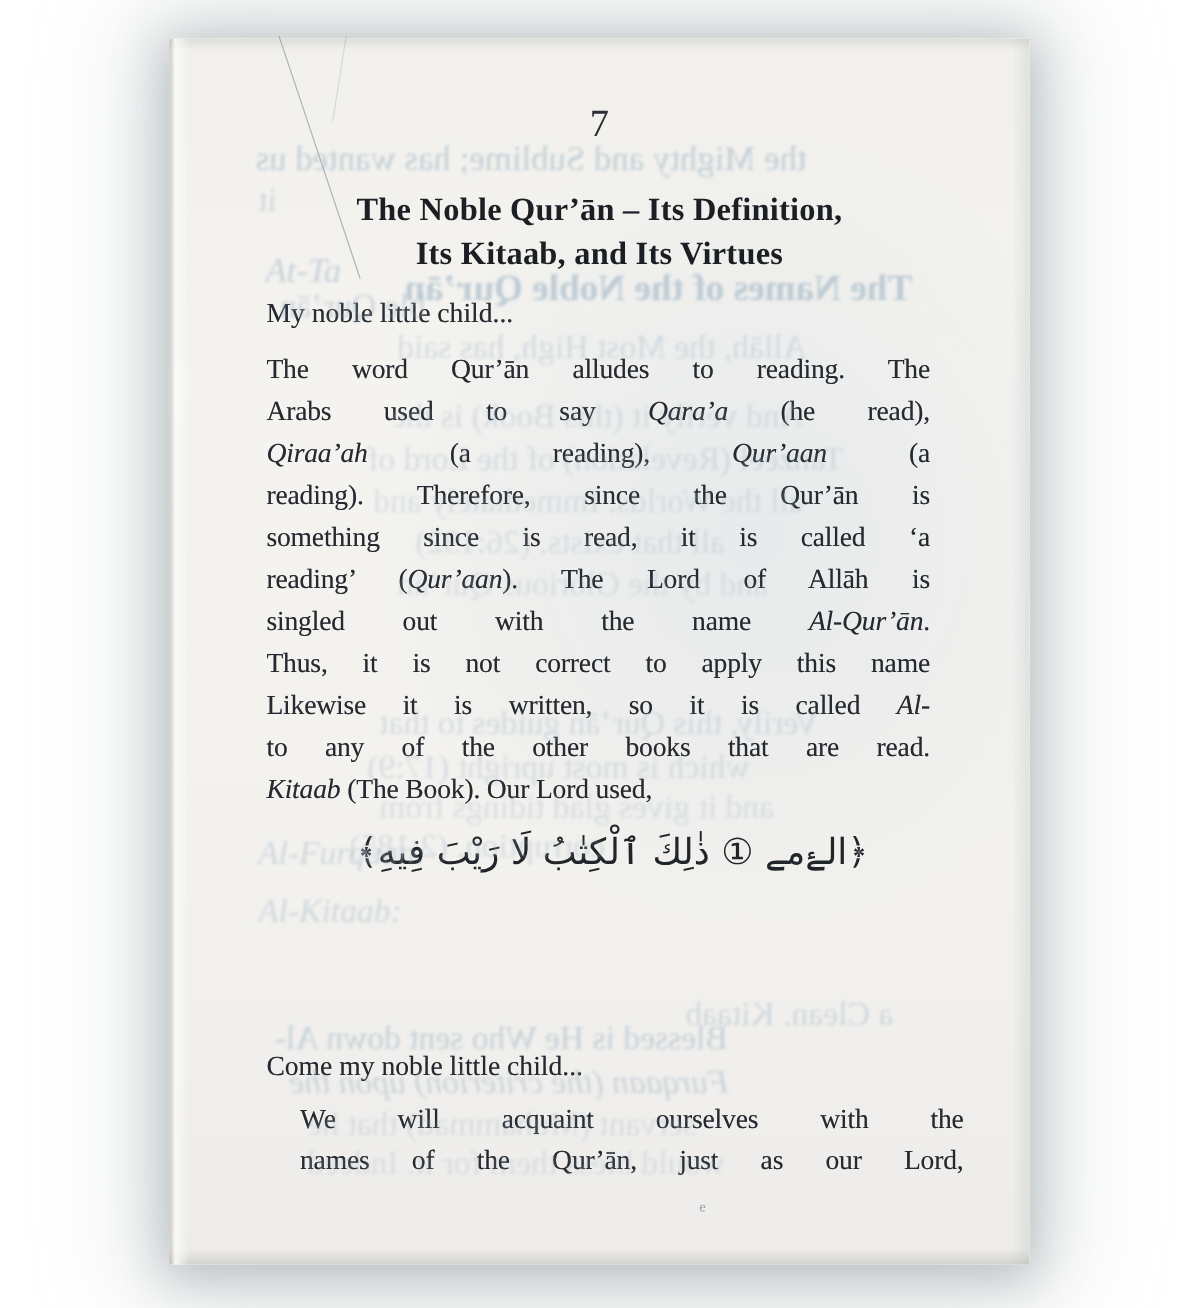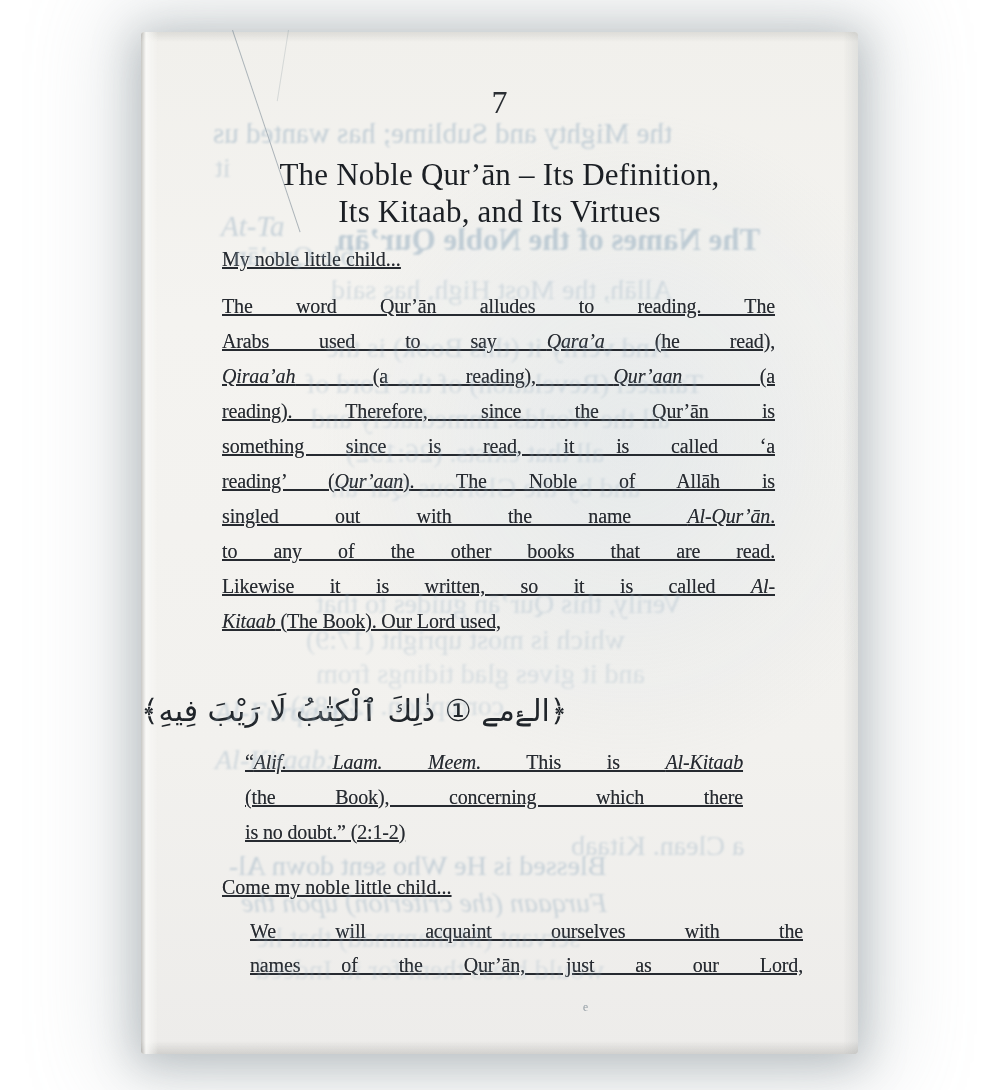--- a/index.html
+++ b/index.html
@@ -25,33 +25,33 @@
   }
   .scratch{position:absolute;background:rgba(100,118,132,.5);width:1.4px;transform-origin:top center;}
   .scratch-a{left:91px;top:-2px;height:213px;transform:rotate(-18.5deg);}
   .scratch-b{left:147px;top:-2px;height:72px;transform:rotate(9deg);opacity:.4;}
   .pagenum{
     position:absolute;top:52px;left:0;width:100%;text-align:center;
     font-size:32px;color:#2a2e33;
   }
   .title{
     position:absolute;top:124px;left:0;width:100%;text-align:center;
-    font-size:31px;font-weight:normal;line-height:37px;color:#1b1f24;
+    font-size:27px;font-weight:bold;line-height:37px;color:#1b1f24;
     letter-spacing:.2px;
   }
   .title .tl{white-space:nowrap;}
-  .block{position:absolute;left:81px;width:553px;font-size:20px;color:#262a30;
-    text-shadow:0 0 .5px rgba(38,42,48,.5);text-decoration:underline;}
+  .block{position:absolute;left:81px;width:553px;font-size:23px;color:#262a30;
+    text-shadow:0 0 .5px rgba(38,42,48,.5);}
   .intro{top:216px;}
   .para1{top:263px;}
   .line{height:35px;text-align:justify;text-align-last:justify;letter-spacing:-.15px;white-space:normal;}
   .line.nj{text-align-last:left;}
   .it{font-style:italic;}
   .arabic{
-    position:absolute;top:648px;left:0;width:100%;text-align:left;
+    position:absolute;top:648px;left:11px;width:100%;text-align:center;
     font-family:"DejaVu Sans", sans-serif;font-size:30px;line-height:62px;color:#20252a;
   }
   .quote{top:719px;left:104px;width:498px;}
   .come{top:844px;}
   .closing{top:888px;margin-left:28px;}
   .closing .line{height:34px;}
   .ghost{
     position:absolute;white-space:nowrap;color:#9db3c4;
     filter:blur(1.3px);
   }
@@ -75,34 +75,30 @@
   </div>
 
   <div class="block intro">My noble little child...</div>
 
   <div class="block para1">
       <div class="line"><span class="">The word Qur’ān alludes to reading. The</span></div>
       <div class="line"><span class="">Arabs used to say </span><span class="it">Qara’a</span><span class=""> (he read),</span></div>
       <div class="line"><span class="it">Qiraa’ah</span><span class=""> (a reading), </span><span class="it">Qur’aan</span><span class=""> (a</span></div>
       <div class="line"><span class="">reading). Therefore, since the Qur’ān is</span></div>
       <div class="line"><span class="">something since is read, it is called ‘a</span></div>
-      <div class="line"><span class="">reading’ (</span><span class="it">Qur’aan</span><span class="">). The Noble of Allāh is</span></div>
+      <div class="line"><span class="">reading’ (</span><span class="it">Qur’aan</span><span class="">). The Lord of Allāh is</span></div>
       <div class="line"><span class="">singled out with the name </span><span class="it">Al-Qur’ān</span><span class="">.</span></div>
+      <div class="line"><span class="">Thus, it is not correct to apply this name</span></div>
+      <div class="line"><span class="">Likewise it is written, so it is called </span><span class="it">Al-</span></div>
       <div class="line"><span class="">to any of the other books that are read.</span></div>
-      <div class="line"><span class="">Likewise it is written, so it is called </span><span class="it">Al-</span></div>
       <div class="line nj"><span class="it">Kitaab</span><span class=""> (The Book). Our Lord used,</span></div>
     </div>
 
   <div class="arabic" dir="rtl">﴿الۓمے ① ذٰلِكَ ٱلْكِتٰبُ لَا رَيْبَ فِيهِ﴾</div>
 
-  <div class="block quote">
-      <div class="line"><span class="">“</span><span class="it">Alif. Laam. Meem.</span><span class=""> This is </span><span class="it">Al-Kitaab</span></div>
-      <div class="line"><span class="">(the Book), concerning which there</span></div>
-      <div class="line nj"><span class="">is no doubt.” (2:1-2)</span></div>
-    </div>
 
   <div class="block come">Come my noble little child...</div>
 
   <div class="block closing">
       <div class="line"><span class="">We will acquaint ourselves with the</span></div>
       <div class="line"><span class="">names of the Qur’ān, just as our Lord,</span></div>
     </div>
 
   <div class="tinymark">ᵉ</div>
 <div class="ghost gm" style="left: 72px; top: 85px; font-size: 29px; opacity: 0.55;">the Mighty and Sublime; has wanted us</div>

